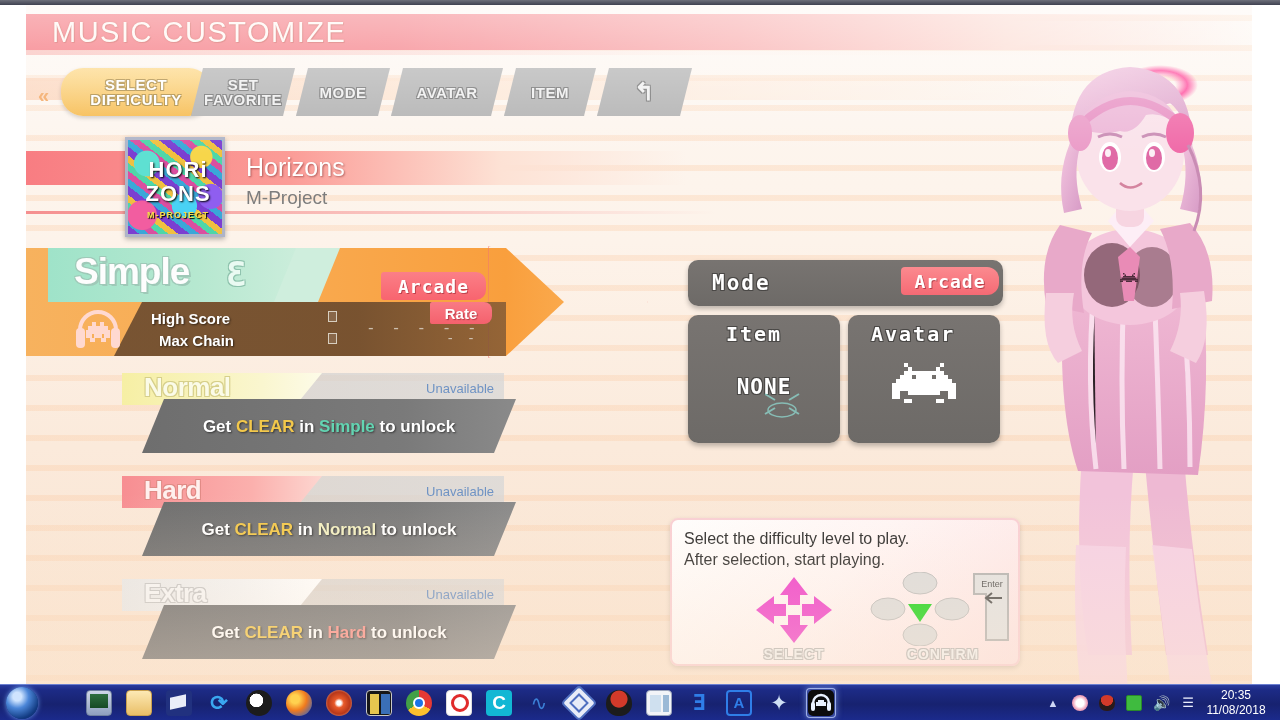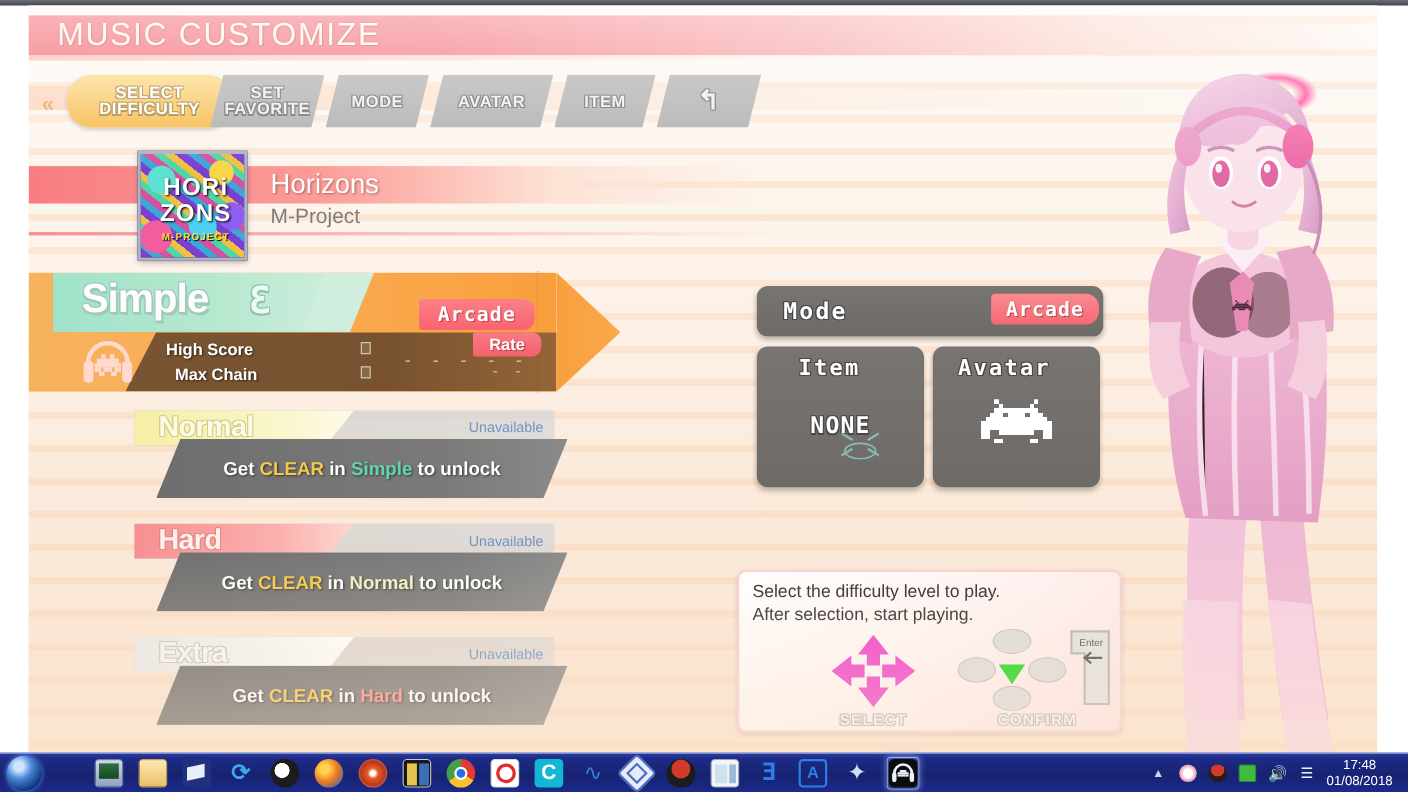--- a/index.html
+++ b/index.html
@@ -600,18 +600,18 @@
     <div class="tray">
       <div class="tray-ico" style="color:#cfd8f5;font-size:11px;line-height:16px;text-align:center;">▲</div>
       <div class="tray-ico" style="border-radius:50%;background:radial-gradient(circle at 50% 50%,#fff 0 34%,#f0a9c0 60%,#d86f95 100%);"></div>
       <div class="tray-ico" style="background:radial-gradient(circle at 50% 30%,#d33a2a 0 42%,#2a1a1a 46%);border-radius:50% 50% 45% 45%;"></div>
       <div class="tray-ico" style="background:#3fbb3f;border:1px solid #2a8a2a;border-radius:2px;"></div>
       <div class="tray-ico" style="color:#eaeefd;font-size:14px;line-height:16px;text-align:center;">🔊</div>
       <div class="tray-ico" style="color:#eaeefd;font-size:13px;line-height:16px;text-align:center;">☰</div>
     </div>
 
     <div class="clock">
-      <div>17:48</div>
-      <div>01/08/2018</div>
+      <div>20:35</div>
+      <div>11/08/2018</div>
     </div>
   </div>
 
 </div>
 
 </body></html>

